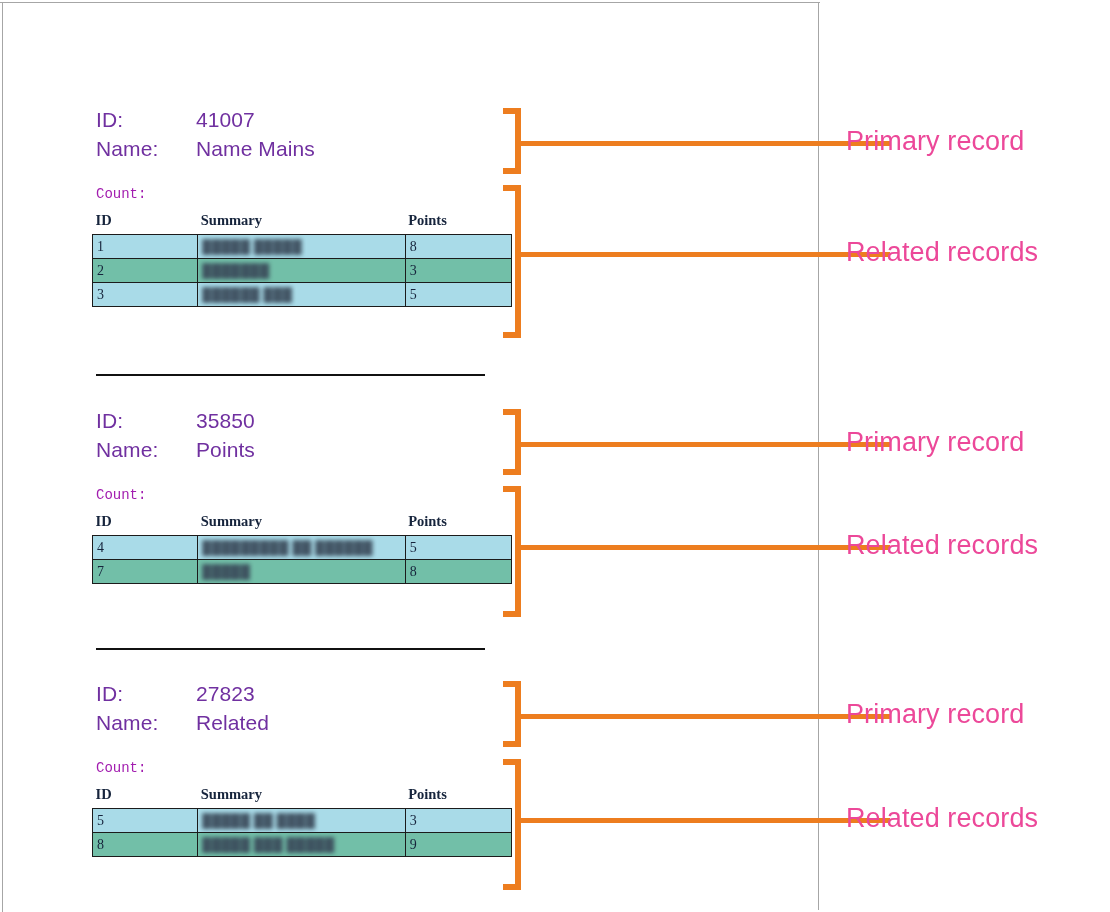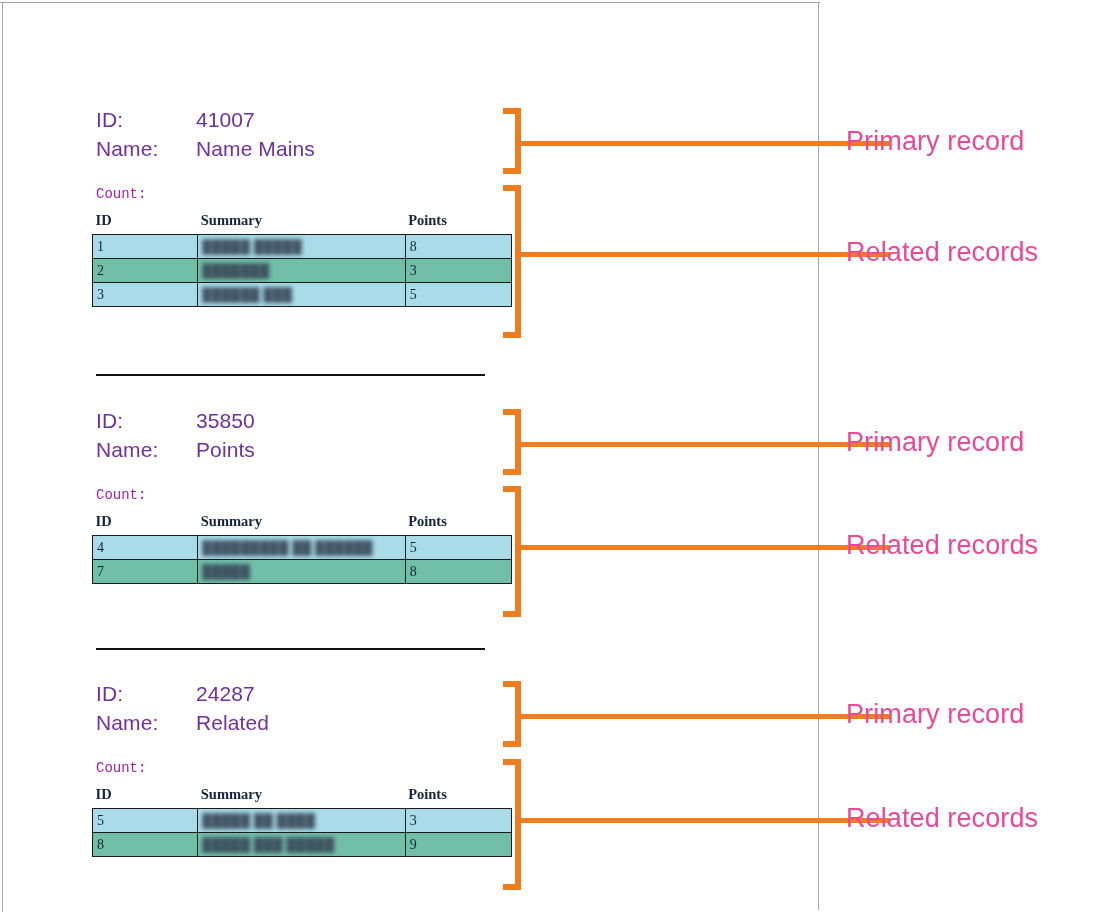--- a/index.html
+++ b/index.html
@@ -173,21 +173,21 @@
   <div class="br" style="left:503px;top:486px;">
     <i class="arm" style="left:0;top:0;width:18px;"></i>
     <i class="spine" style="left:12px;top:0;height:131px;"></i>
     <i class="arm" style="left:0;top:125px;width:18px;"></i>
   </div>
   <div class="lead" style="left:515px;top:545px;width:375px;"></div>
   <div class="anno" style="top:530px;">Related records</div>
 
   <div class="block" style="top:682px;">
     <div class="kv kv-label row-id">ID:</div>
-    <div class="kv kv-value row-id">24287</div>
+    <div class="kv kv-value row-id">27823</div>
     <div class="kv kv-label row-name">Name:</div>
     <div class="kv kv-value row-name">Related</div>
     <div class="count-label">Count:</div>
 
     <table class="rtable">
       <thead>
         <tr>
           <th class="col-id">ID</th>
           <th class="col-sum">Summary</th>
           <th class="col-pts">Points</th>

